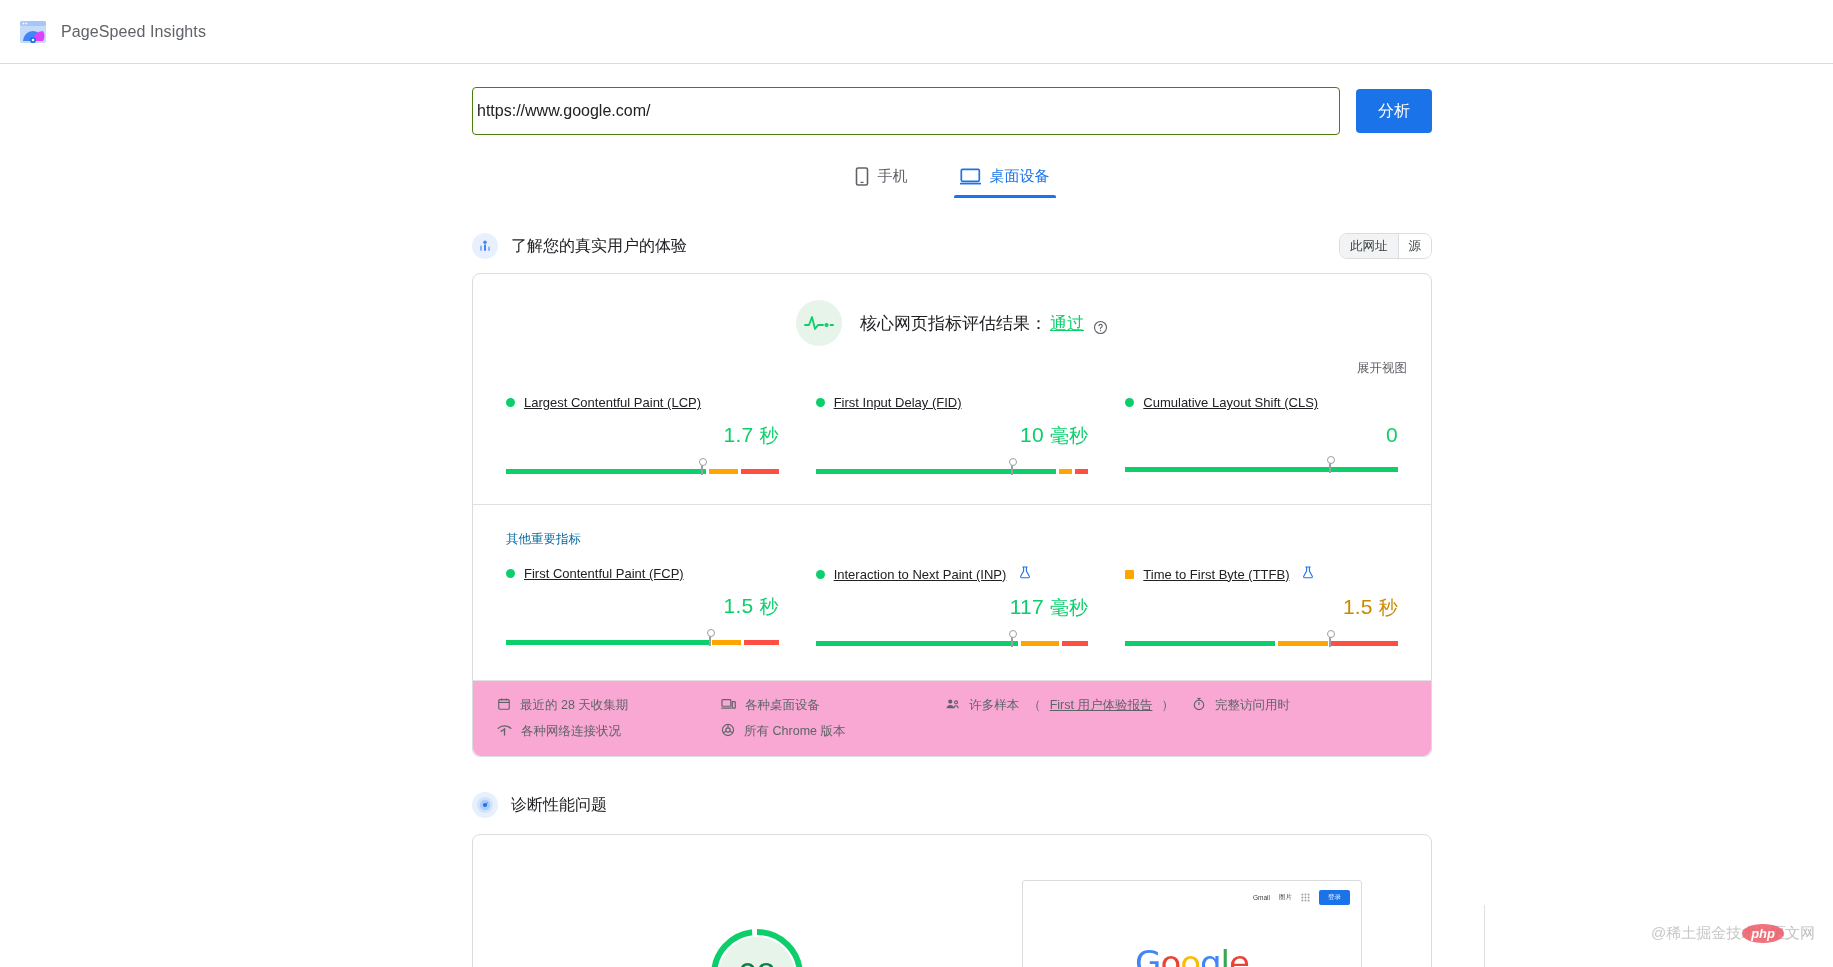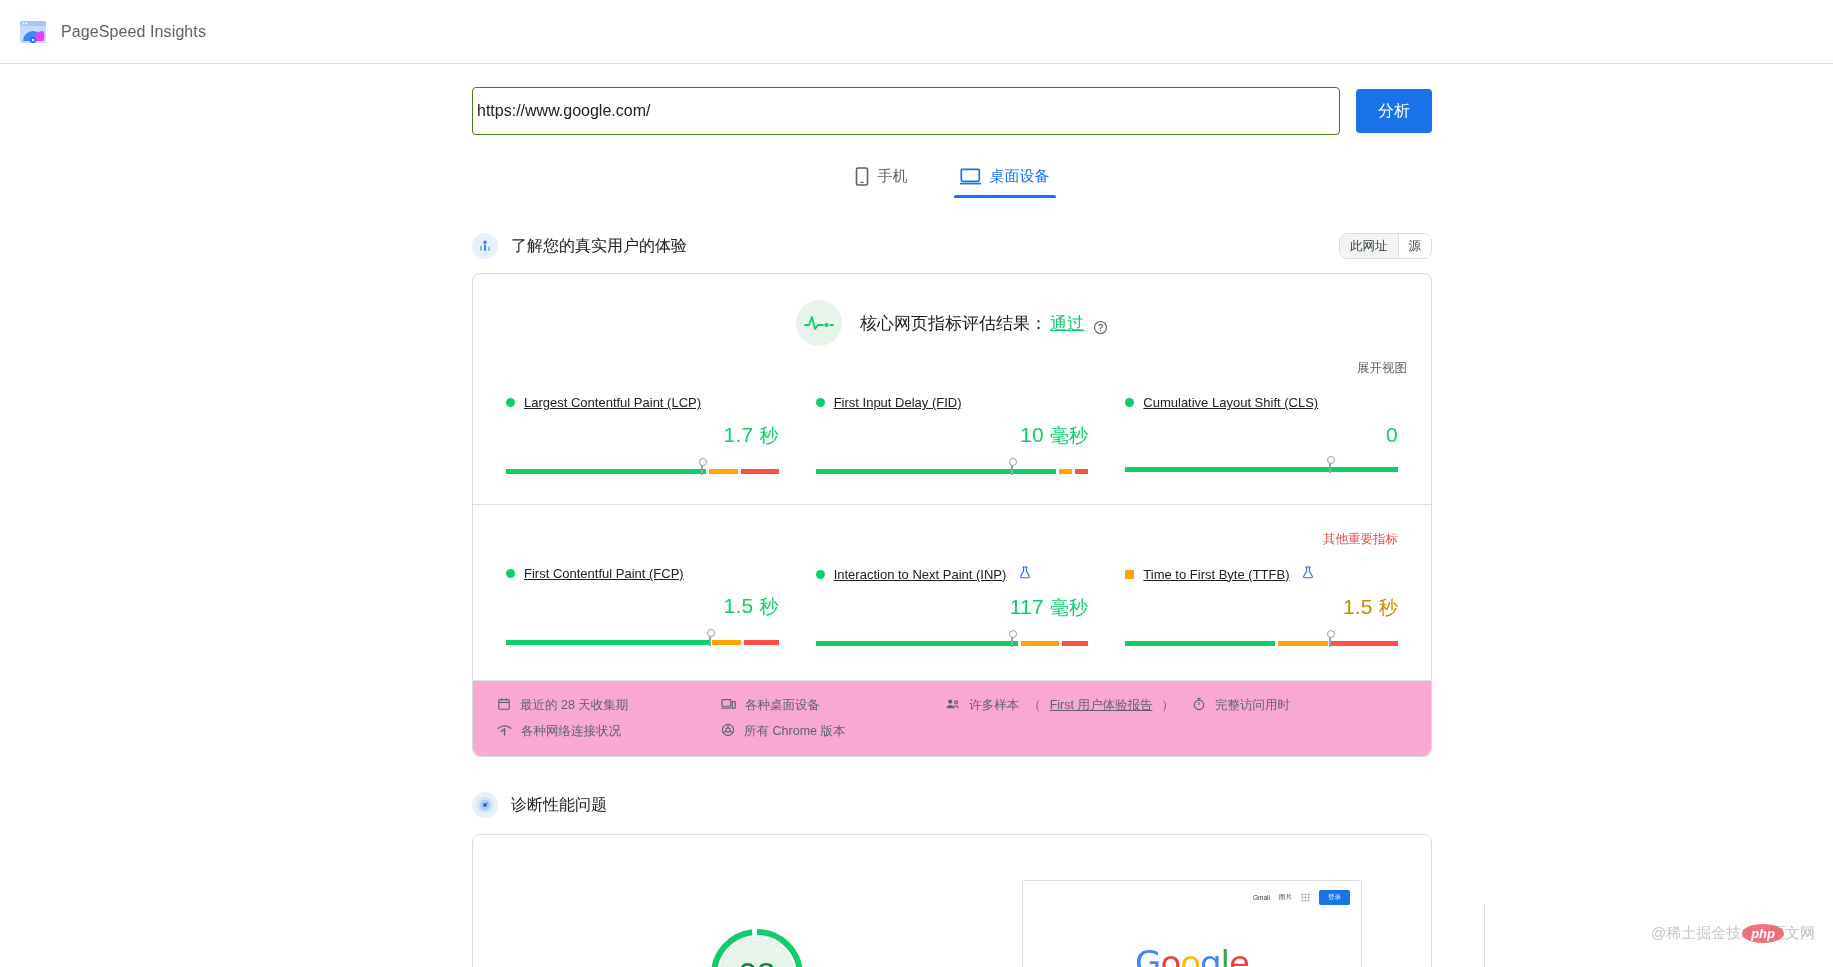--- a/index.html
+++ b/index.html
@@ -254,23 +254,22 @@
     position: absolute;
     top: -4px; left: -2px;
     width: 6px; height: 6px;
     border: 1.2px solid #9aa0a6;
     border-radius: 50%;
     background: #fff;
   }
 
   .sub-head {
     font-size: 12.5px;
-    color: #ef4444;
+    color: #0369a1;
     padding: 26px 33px 0 33px;
-    text-align: right;
   }
   .divider { height: 1px; background: #e0e0e0; margin: 22px 0 0 0; }
 
   
   .card-footer {
     background: #f9a8d4;
     border-top: 1px solid #e0e0e0;
     border-radius: 0 0 8px 8px;
     display: grid;
     grid-template-columns: 1fr 1fr 1fr 1fr;

